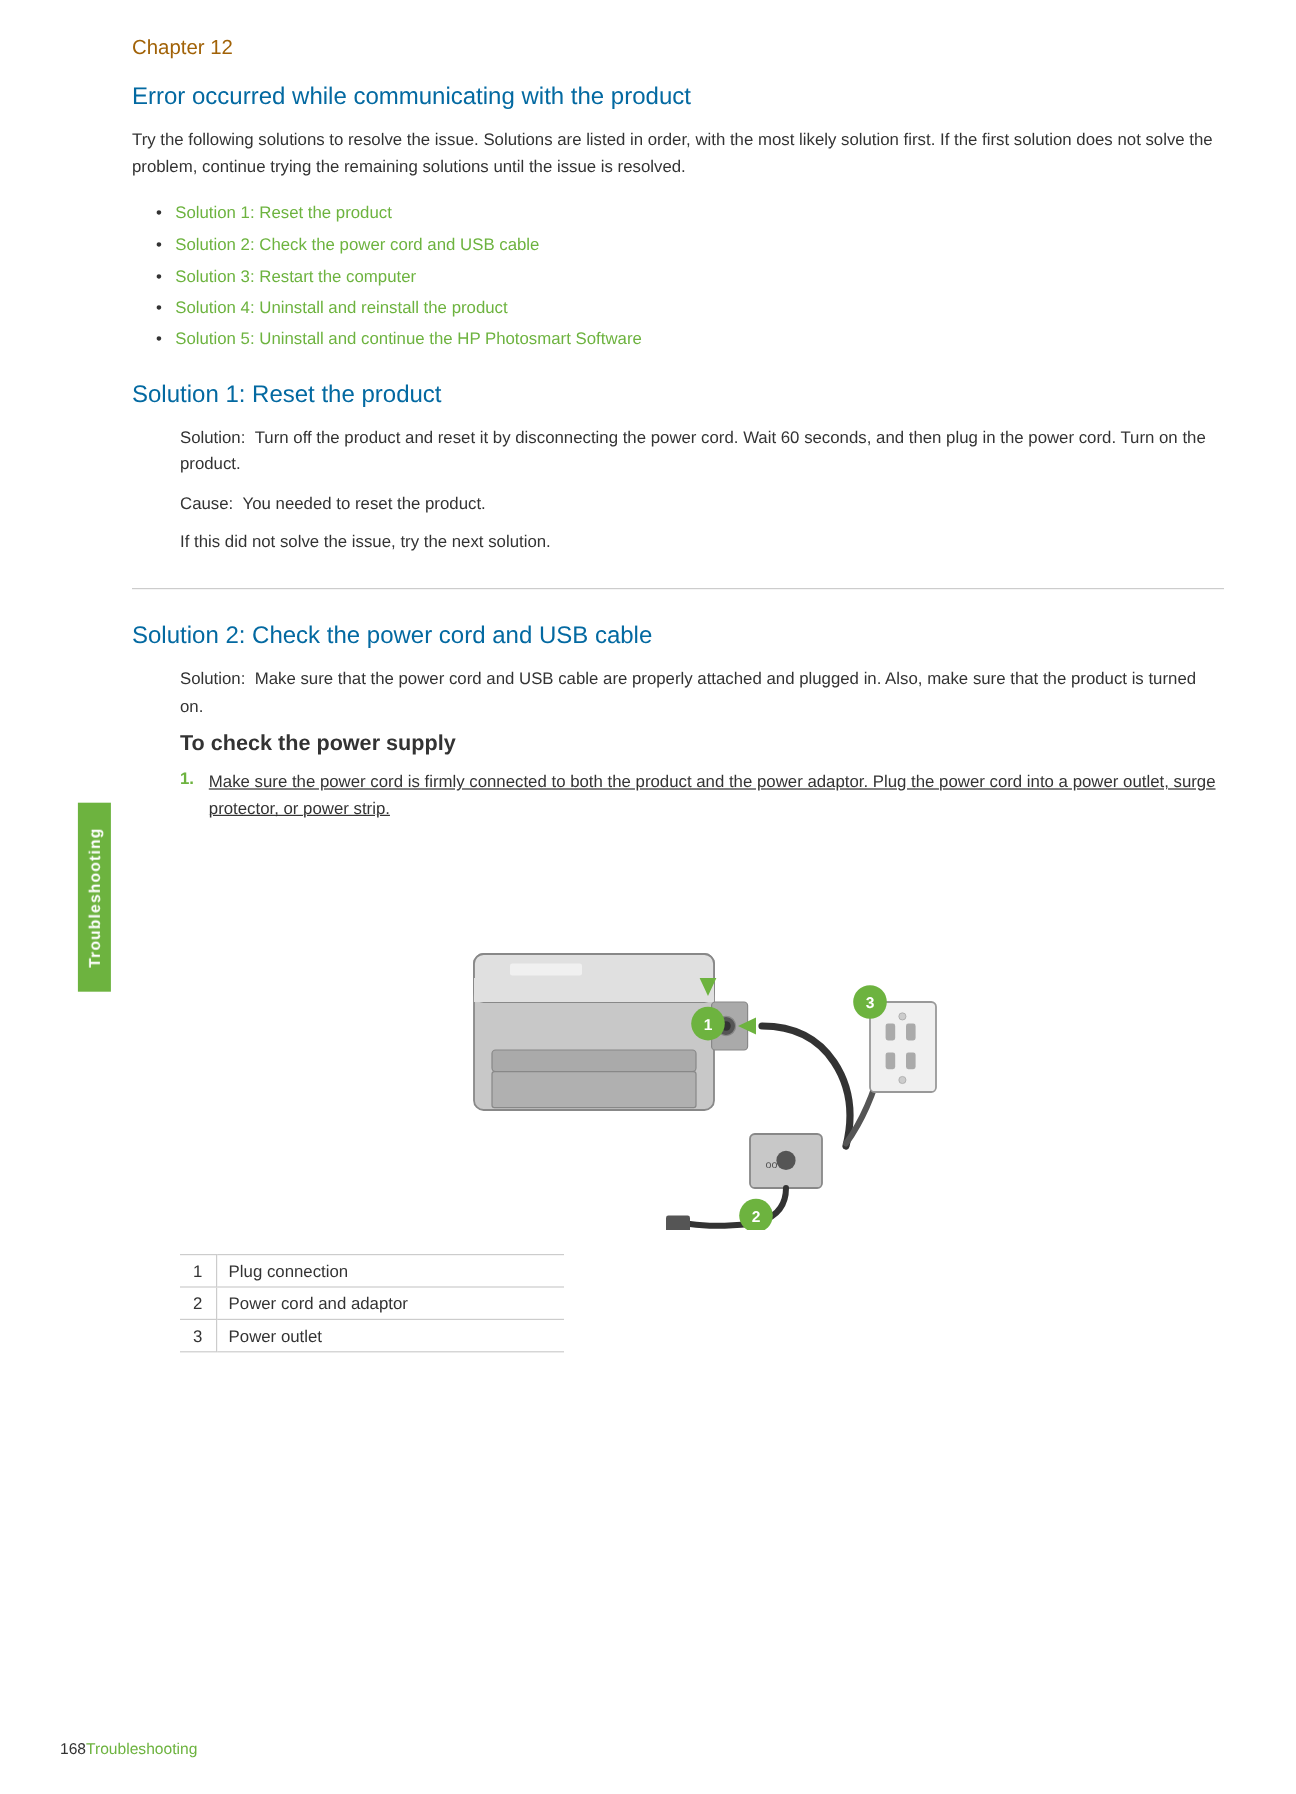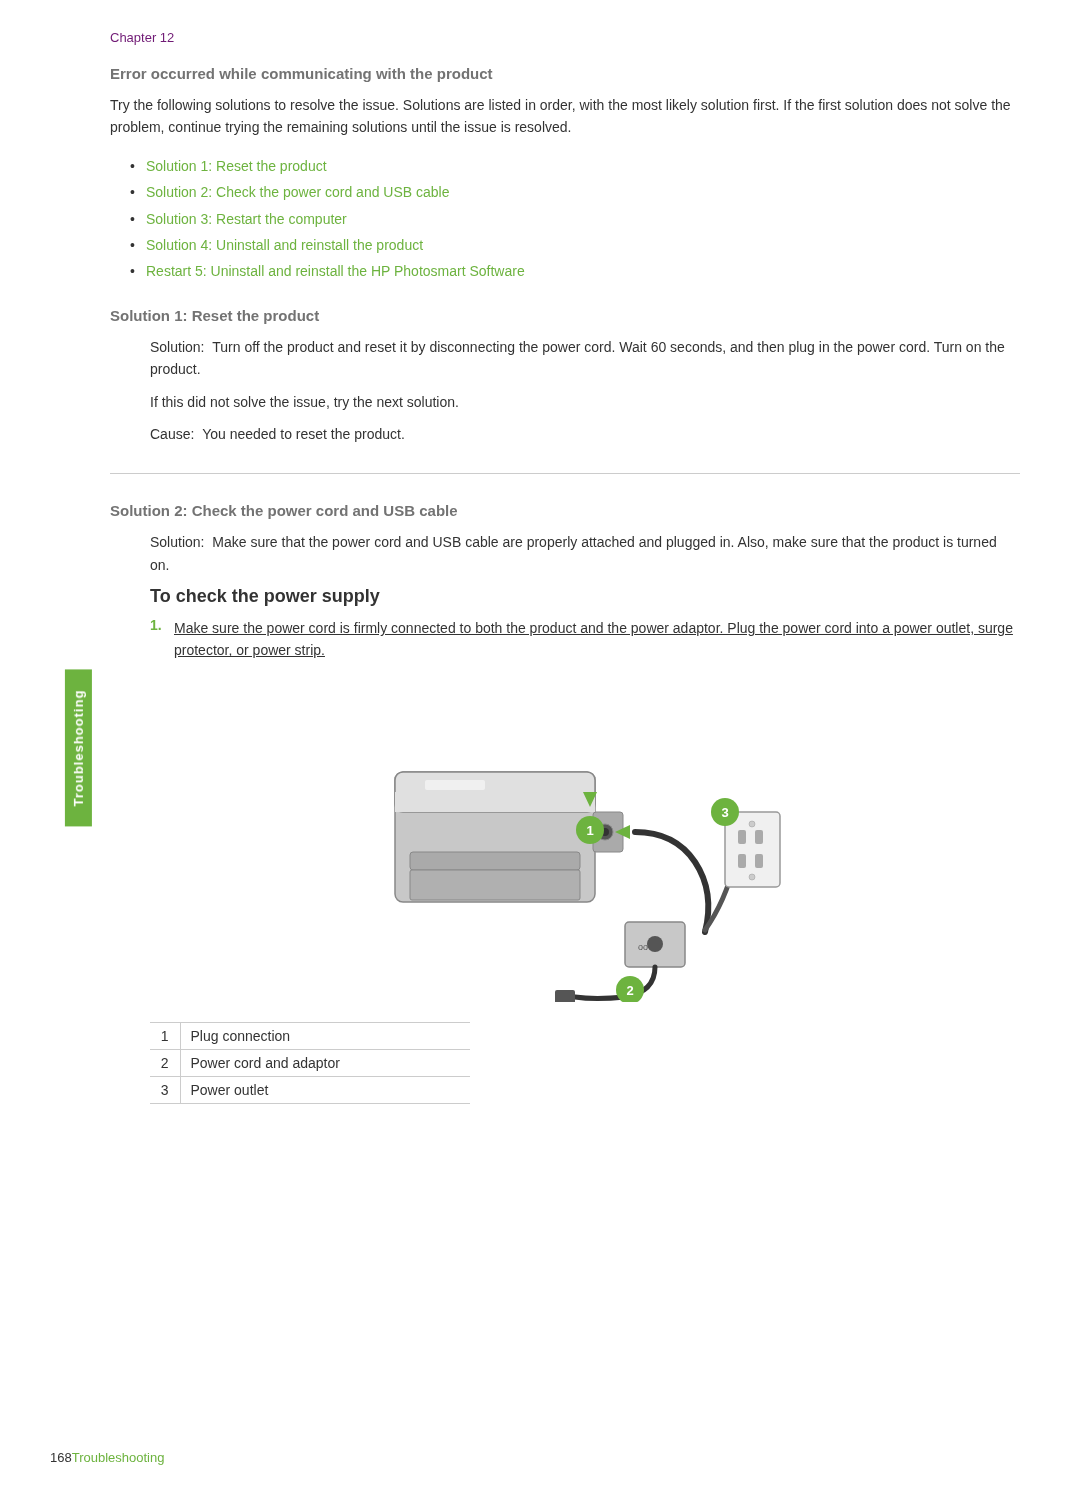--- a/index.html
+++ b/index.html
@@ -29,29 +29,29 @@
       letter-spacing: 1px;
     }
 
     .main-content {
       margin-left: 50px;
       padding: 30px 60px 60px 60px;
       max-width: 1030px;
     }
 
     .chapter-header {
-      color: #701a75;
-      font-size: 13px;
+      color: #a16207;
+      font-size: 17px;
       margin-bottom: 20px;
     }
 
     .section-title {
-      color: #737373;
-      font-size: 15px;
-      font-weight: bold;
+      color: #0369a1;
+      font-size: 20px;
+      font-weight: normal;
       margin-bottom: 12px;
     }
 
     .intro-text {
       font-size: 14px;
       line-height: 1.6;
       margin-bottom: 16px;
     }
 
     .bullet-list {
@@ -205,36 +205,36 @@
     <li>
       <a href="#">Solution 2: Check the power cord and USB cable</a>
     </li>
     <li>
       <a href="#">Solution 3: Restart the computer</a>
     </li>
     <li>
       <a href="#">Solution 4: Uninstall and reinstall the product</a>
     </li>
     <li>
-      <a href="#">Restart 5: Uninstall and reinstall the HP Photosmart Software</a>
+      <a href="#">Solution 5: Uninstall and continue the HP Photosmart Software</a>
     </li>
   </ul>
 
   <div class="solution-block">
     <div class="section-title">Solution 1: Reset the product</div>
     <div class="solution-body">
       <p>
         <span class="bold-label">Solution:</span>
         &nbsp;<span>Turn off the product and reset it by disconnecting the power cord. Wait 60 seconds, and then plug in the power cord. Turn on the product.</span>
       </p>
-      <p>If this did not solve the issue, try the next solution.</p>
       <p>
         <span class="bold-label">Cause:</span>
         &nbsp;<span>You needed to reset the product.</span>
       </p>
+      <p>If this did not solve the issue, try the next solution.</p>
     </div>
   </div>
 
   <hr class="divider">
 
   <div class="solution-block">
     <div class="section-title">Solution 2: Check the power cord and USB cable</div>
     <div class="solution-body">
       <p>
         <span class="bold-label">Solution:</span>

